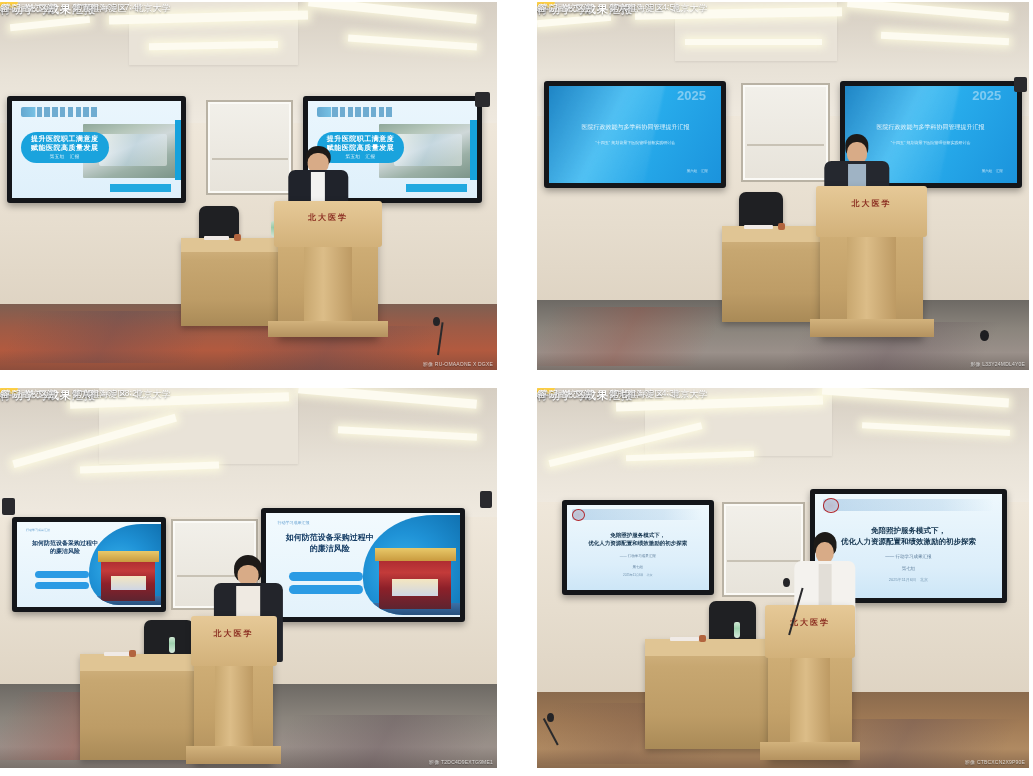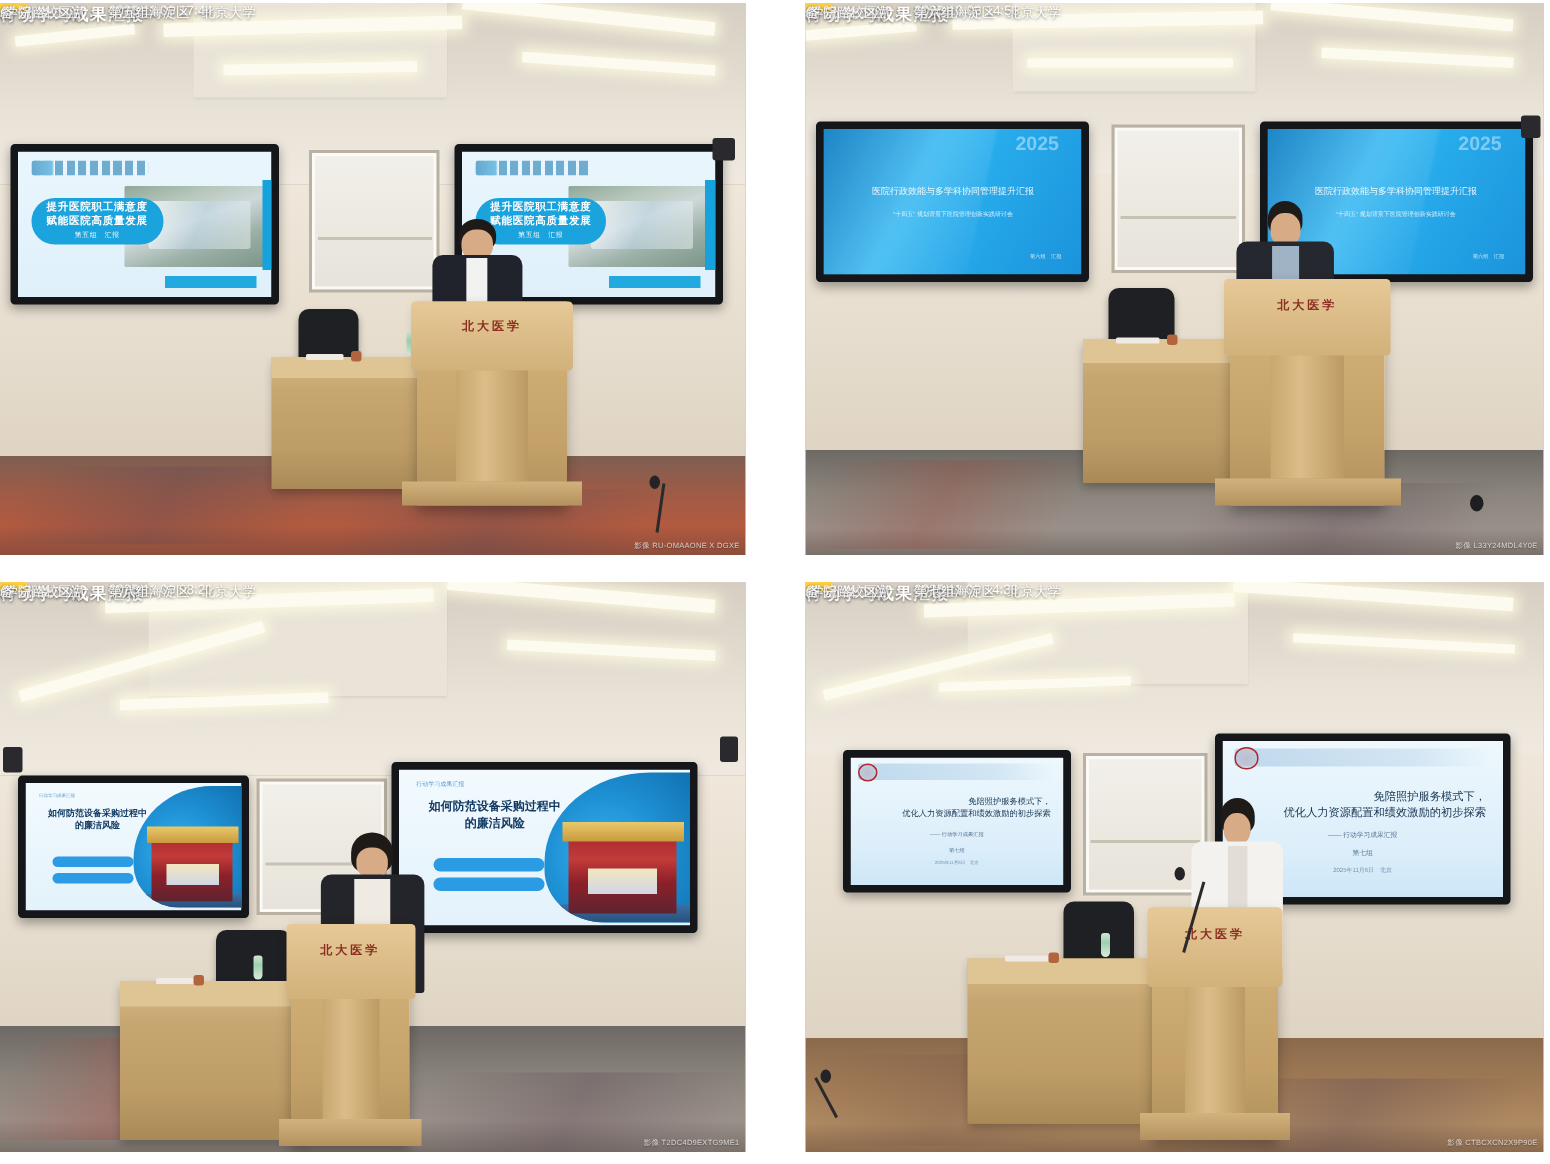--- a/index.html
+++ b/index.html
@@ -167,21 +167,21 @@
     background: linear-gradient(90deg, rgba(30,110,180,.22), rgba(30,110,180,.12) 70%, transparent);
     border-radius:2px;
   }
   .slideD .seal {
     position:absolute; left:4%; top:4.5%; width:9%; height:14%;
     border:1.5px solid #b0262c; border-radius:50%;
     background: radial-gradient(circle, rgba(176,38,44,.16), rgba(176,38,44,.05));
   }
   .slideD .ttl {
     position:absolute; left:6%; right:6%; top:30%;
-    color:#14344f; font-weight:400; text-align:right; line-height:1.5;
+    color:#14344f; font-weight:700; text-align:center; line-height:1.5;
   }
   .slideD .line2 { position:absolute; left:10%; right:10%; top:58%; color:#31567a; text-align:center; opacity:.8; }
   .slideD .line3 { position:absolute; left:10%; right:10%; top:70%; color:#31567a; text-align:center; opacity:.75; }
   .slideD .line4 { position:absolute; left:10%; right:10%; top:80%; color:#486f90; text-align:center; opacity:.7; }
 
   
   .whiteboard {
     position: absolute;
     background: linear-gradient(#f2f0ea, #e7e3da);
     border: 2px solid #b9b2a4;

